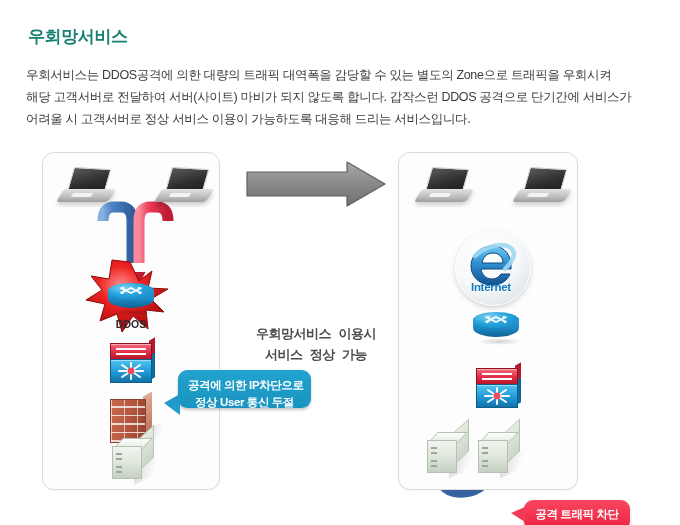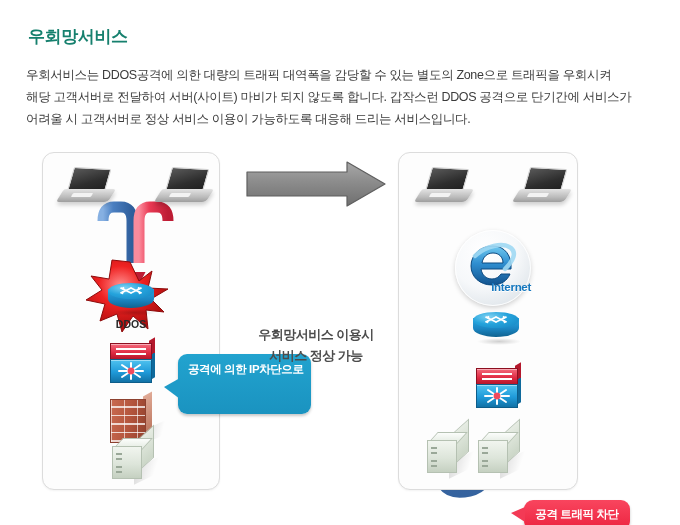--- a/index.html
+++ b/index.html
@@ -187,22 +187,22 @@
 
   
   .globe { width: 76px; height: 76px; }
   .globe .disc {
     position: absolute; inset: 0;
     border-radius: 50%;
     background: radial-gradient(circle at 38% 30%, #ffffff 0%, #f6f8fa 48%, #dfe5ea 82%, #c9d2d9 100%);
     box-shadow: 0 2px 5px rgba(0,0,0,0.18), inset 0 0 0 1px rgba(255,255,255,.9);
   }
   .globe .elabel {
-    position: absolute; left: 8px; right: 0; bottom: 13px;
-    text-align: right;
+    position: absolute; left: 16px; right: 0; bottom: 13px;
+    text-align: left;
     font-size: 11.5px; font-weight: bold;
     color: #1577be;
     text-shadow: 0 1px 0 #ffffff;
     letter-spacing: -0.3px;
   }
 
   
   .callout {
     position: absolute;
     border-radius: 9px;
@@ -215,21 +215,21 @@
     line-height: 17px;
     box-sizing: border-box;
   }
   .callout .ln { display: block; white-space: nowrap; }
   .callout .tail {
     position: absolute;
     width: 0; height: 0;
   }
 
   #callout-attack-block {
-    left: 178px; top: 214px; width: 133px; height: 60px;
+    left: 178px; top: 230px; width: 133px; height: 38px;
     background: linear-gradient(180deg,#22a3cf 0%,#1a93c0 100%);
     font-size: 11.5px;
   }
   #callout-attack-block .tail {
     left: -14px; top: 24px;
     border-top: 9px solid transparent;
     border-bottom: 12px solid transparent;
     border-right: 16px solid #1e9bc8;
   }
 
@@ -254,21 +254,21 @@
   }
   #center-caption {
     margin-top: 14px;
     text-align: center;
     font-size: 13px;
     font-weight: bold;
     color: #4c4c4c;
     line-height: 21px;
     letter-spacing: -0.5px;
   }
-  #center-caption .ln { display: block; white-space: nowrap; }
+  #center-caption .ln { display: block; white-space: nowrap; font-family: Liberation Mono, monospace; }
 
   
   .dev-label {
     position: absolute;
     font-size: 10.5px;
     font-weight: bold;
     color: #2a2a2a;
     text-align: center;
     white-space: nowrap;
   }
@@ -422,20 +422,21 @@
       <div class="led" style="top:6px;"></div>
       <div class="led" style="top:11px;"></div>
       <div class="led" style="top:19px;"></div>
       <div class="led" style="top:24px;"></div>
     </div>
   </div>
 
   <div class="callout" id="callout-attack-block">
     <span class="tail"></span>
     <span class="ln">공격에 의한 IP차단으로</span>
+    <span class="ln">정상 User 통신 두절</span>
   </div>
 
   <div id="center-arrow-block">
     <div id="center-caption">
       <span class="ln">우회망서비스 이용시</span>
       <span class="ln">서비스 정상 가능</span>
     </div>
   </div>
 
   <div class="panel" id="panel-right"></div>

